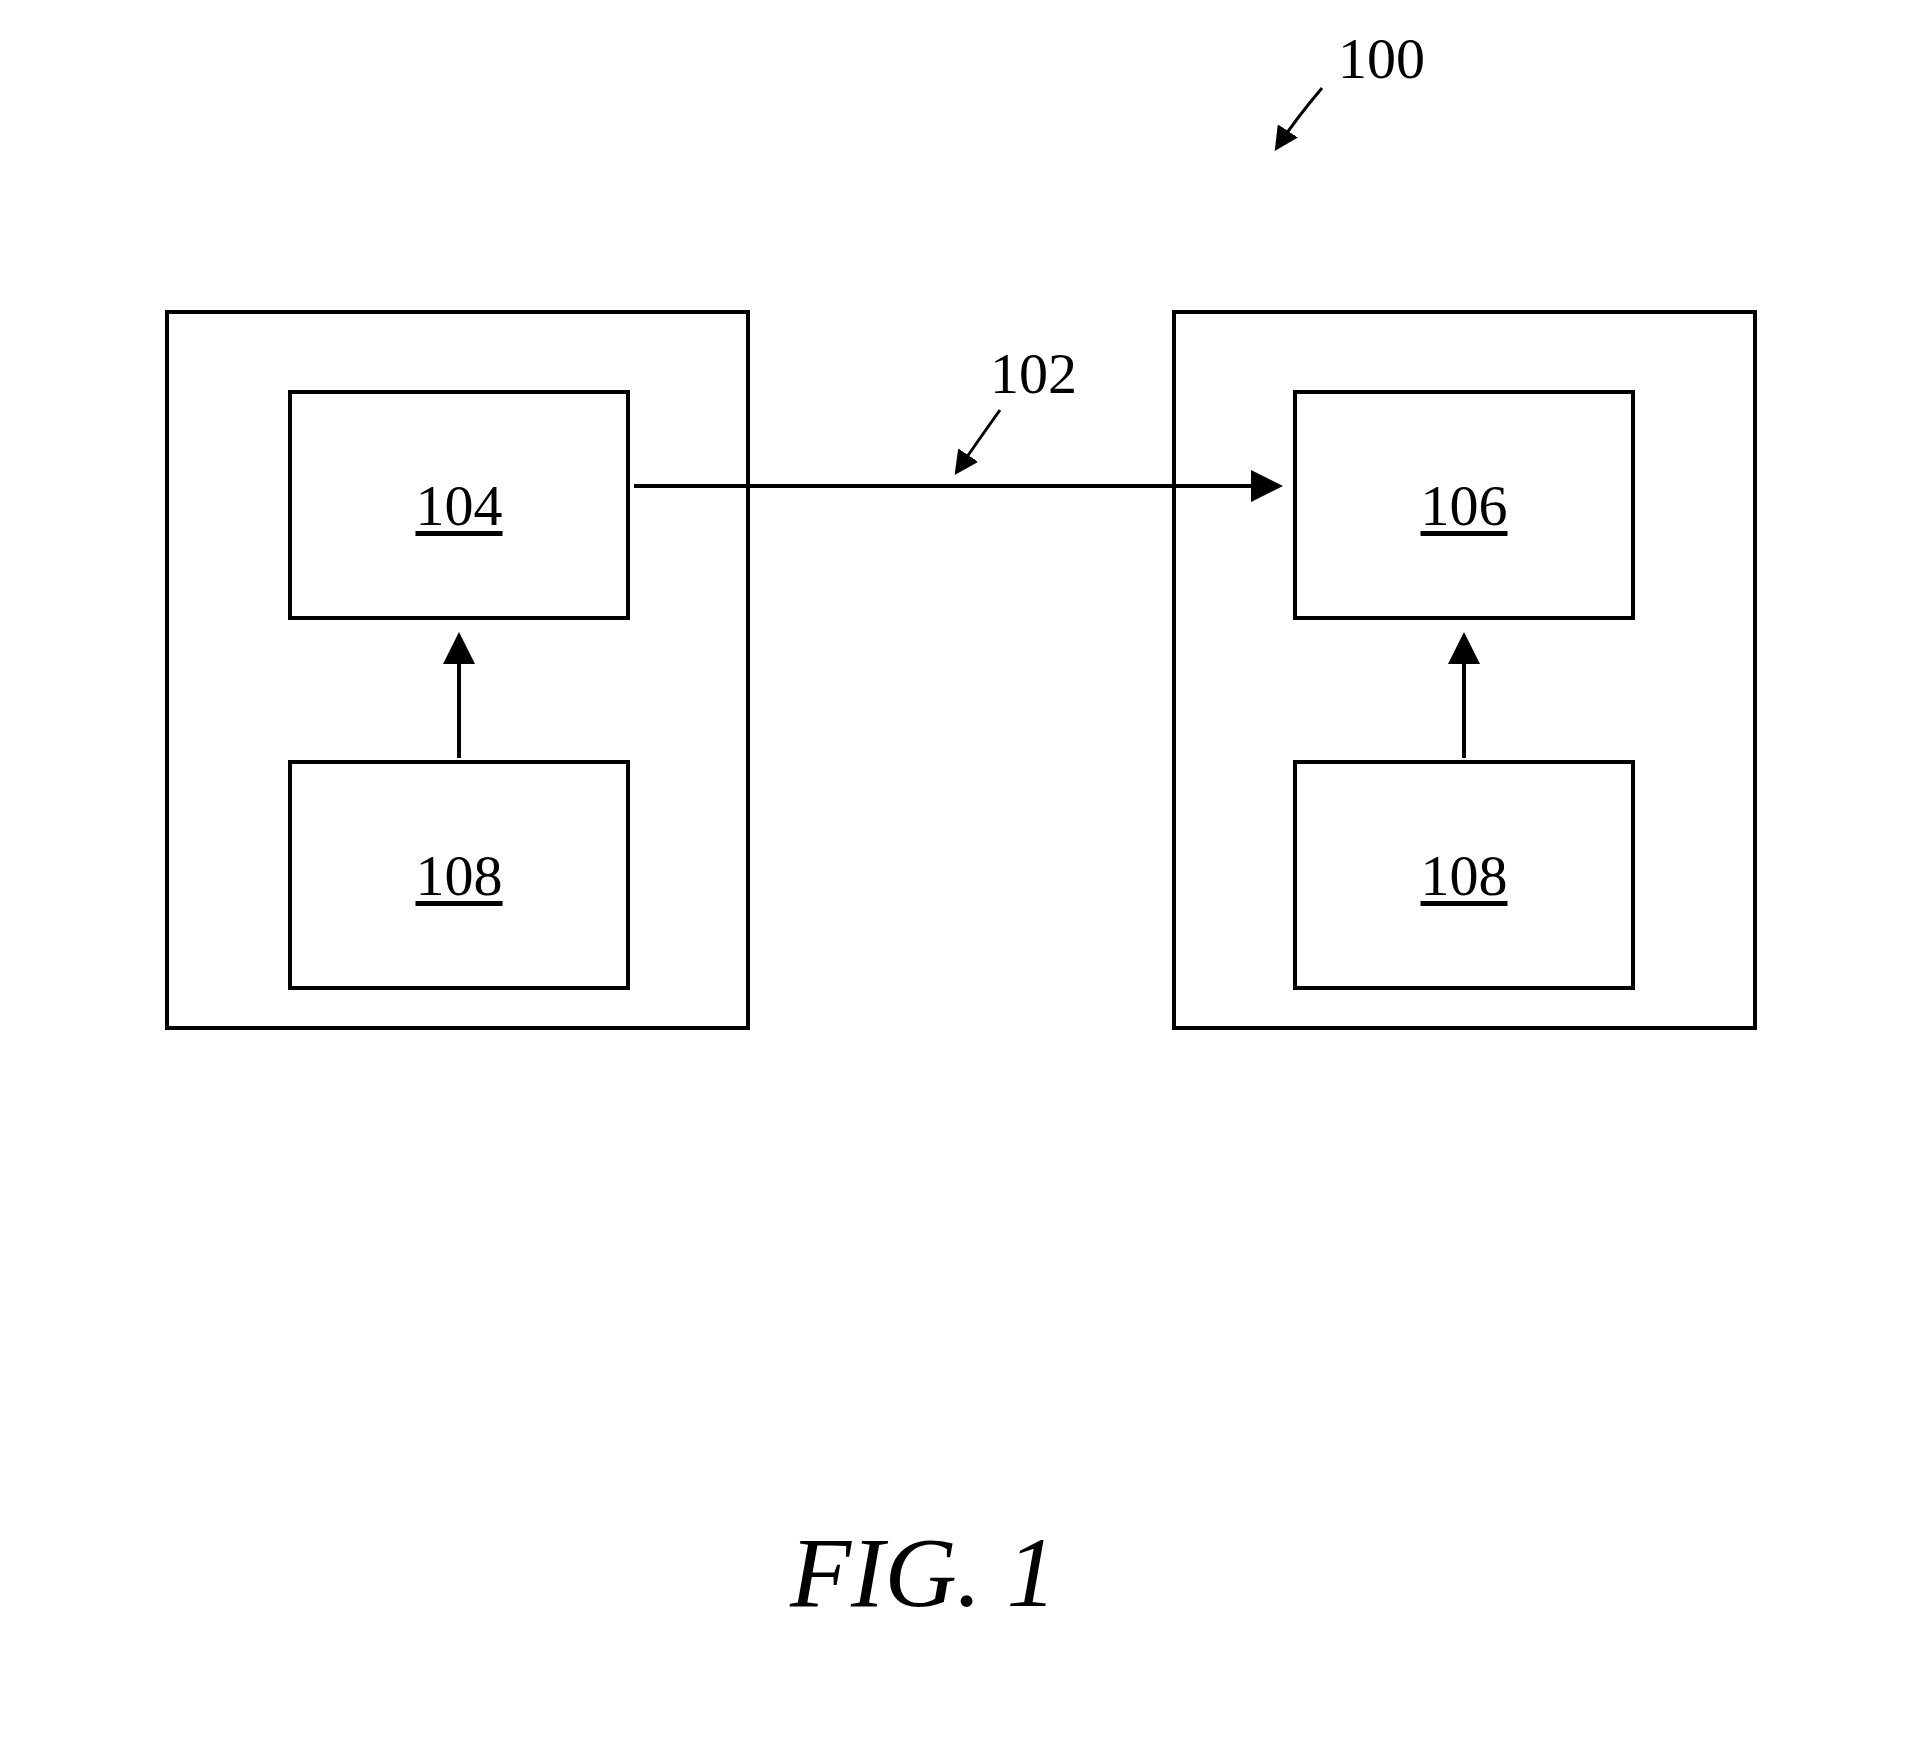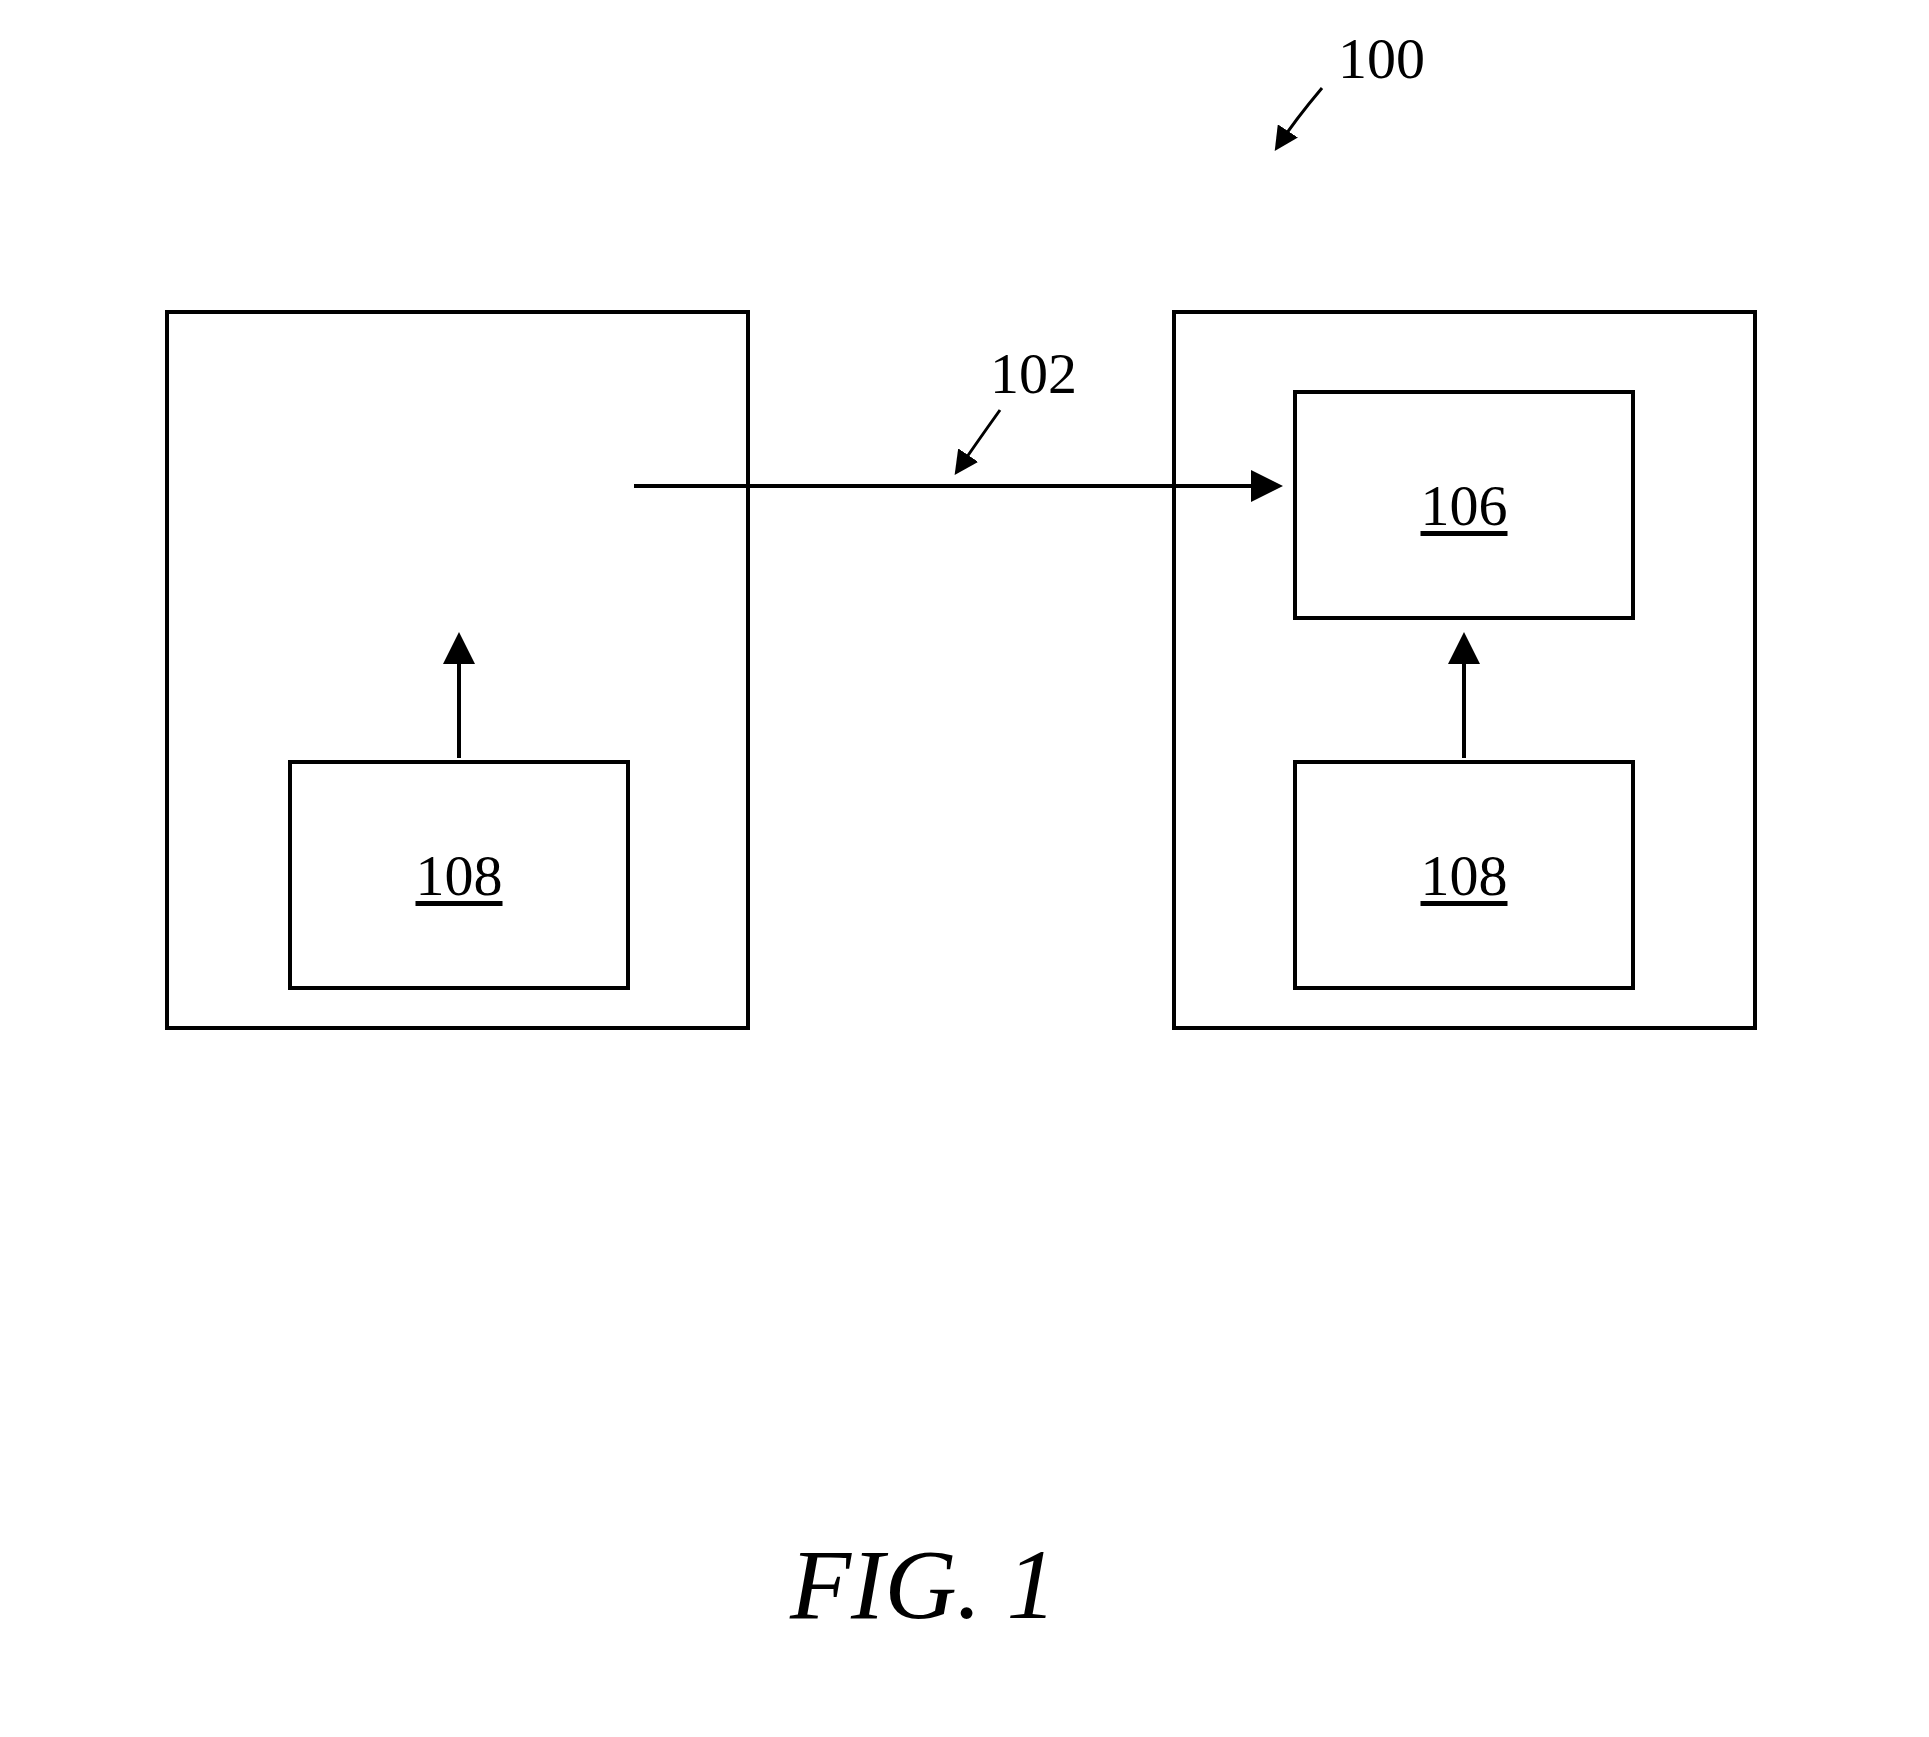--- a/index.html
+++ b/index.html
@@ -50,40 +50,43 @@
     pointer-events: none;
   }
 </style>
 </head>
 <body>
 
 <div class="canvas">
 
   <div class="box" style="left:165px; top:310px; width:585px; height:720px;"></div>
 
+  <div class="box" style="left:288px; top:390px; width:342px; height:230px;">
+    <span class="ref-num">104</span>
+  </div>
 
   <div class="box" style="left:288px; top:760px; width:342px; height:230px;">
     <span class="ref-num">108</span>
   </div>
 
   <div class="box" style="left:1172px; top:310px; width:585px; height:720px;"></div>
 
   <div class="box" style="left:1293px; top:390px; width:342px; height:230px;">
     <span class="ref-num">106</span>
   </div>
 
   <div class="box" style="left:1293px; top:760px; width:342px; height:230px;">
     <span class="ref-num">108</span>
   </div>
 
   <div class="free-label" style="left:1330px; top:25px;margin-left:8px;">100</div>
 
   <div class="free-label" style="left:990px; top:340px;">102</div>
 
-  <div class="fig-caption" style="left:790px; top:1515px;margin-top:12px;">FIG. 1</div>
+  <div class="fig-caption" style="left:790px; top:1515px;">FIG. 1</div>
 
   <svg class="overlay" viewBox="0 0 1929 1737">
     <defs>
       <marker id="arrowhead" markerWidth="8" markerHeight="8" refX="6" refY="4" orient="auto" markerUnits="strokeWidth">
         <path d="M0,0 L8,4 L0,8 Z" fill="#000"></path>
       </marker>
     </defs>
 
     <line x1="634" y1="486" x2="1275" y2="486" stroke="#000" stroke-width="4" marker-end="url(#arrowhead)"></line>
 

